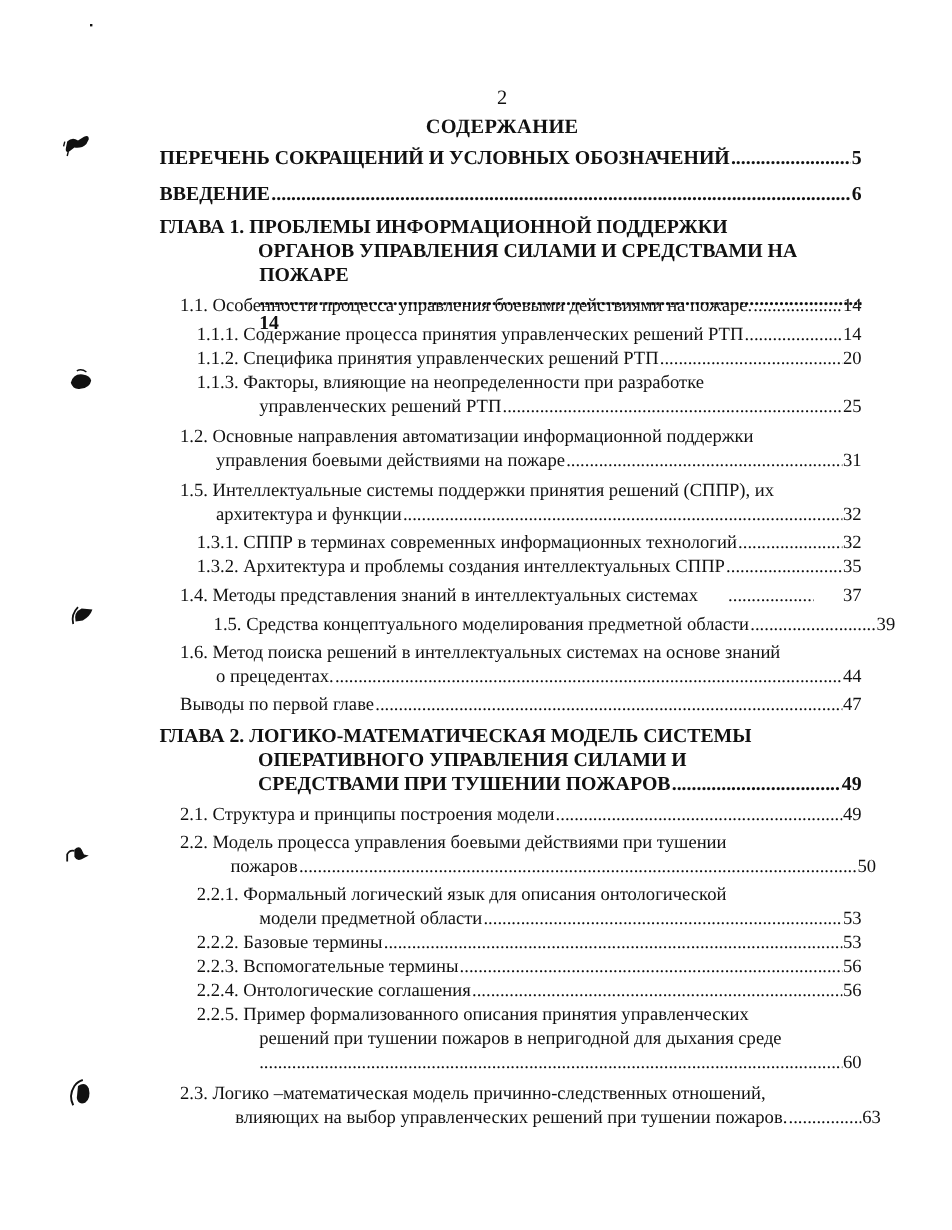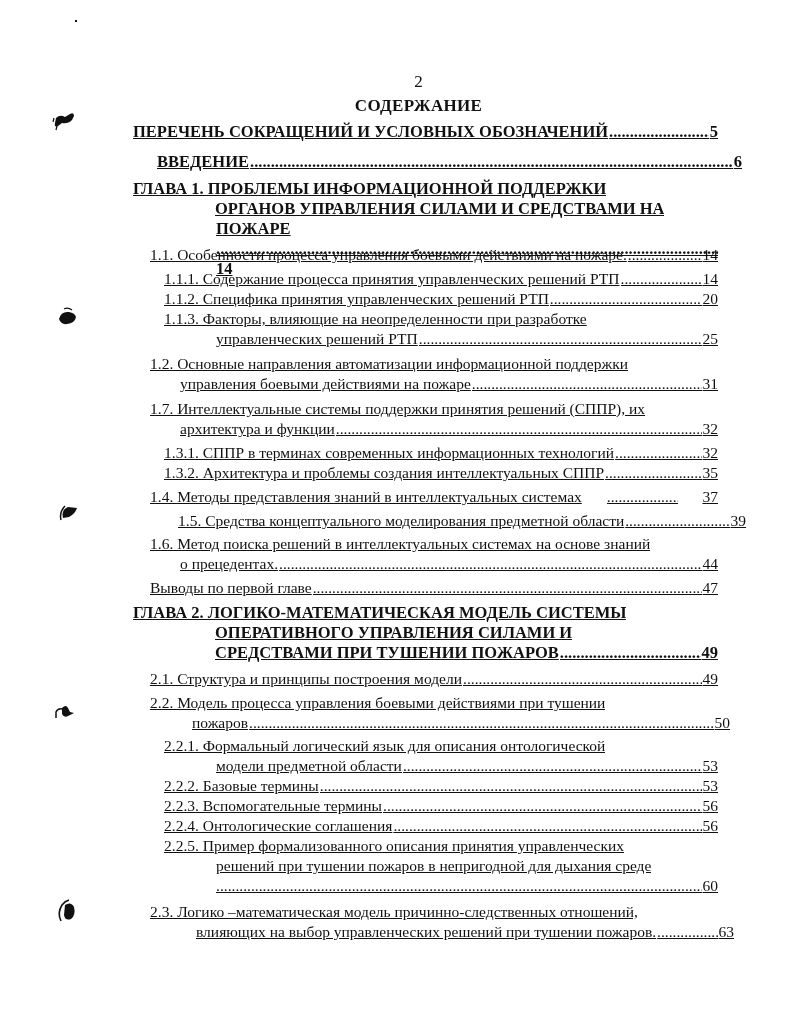--- a/index.html
+++ b/index.html
@@ -11,21 +11,21 @@
     position: absolute; top: 72px; left: 0; width: 793px; text-align: center;
     font-size: 17px; left: 22px;
   }
   .toc-title {
     position: absolute; top: 96px; left: 22px; width: 793px; text-align: center;
     font-size: 17px; font-weight: bold; letter-spacing: 0.3px;
   }
   .toc { position: absolute; left: 0; top: 0; width: 793px; }
   .line {
     position: absolute; white-space: nowrap; overflow: hidden;
-    display: flex; align-items: baseline; text-decoration: underline;
+    display: flex; align-items: baseline;
   }
   .line .txt { flex: 0 0 auto; }
   .line .dots {
     flex: 1 1 auto; overflow: hidden; white-space: nowrap; margin: 0 1px;
   }
   .line .dots::after {
     content: "..............................................................................................................................................................................................................................";
   }
   .line .pg { flex: 0 0 auto; }
   .bold { font-weight: bold; font-size: 16.5px; }
@@ -40,21 +40,21 @@
 <div class="toc-title">СОДЕРЖАНИЕ</div>
 
 <div class="toc">
 
   <div class="line bold" style="top:122px;left:133px;width:585px;">
     <span class="txt">ПЕРЕЧЕНЬ СОКРАЩЕНИЙ И УСЛОВНЫХ ОБОЗНАЧЕНИЙ</span>
       <span class="dots"></span>
       <span class="pg">5</span>
   </div>
 
-  <div class="line bold" style="top:152px;left:133px;width:585px;margin-left:24px;">
+  <div class="line bold" style="top:152px;left:133px;width:585px;">
     <span class="txt">ВВЕДЕНИЕ</span>
       <span class="dots"></span>
       <span class="pg">6</span>
   </div>
 
   <div class="line bold" style="top:179px;left:133px;justify-content:flex-end;">
     <span class="txt">ГЛАВА 1. ПРОБЛЕМЫ ИНФОРМАЦИОННОЙ ПОДДЕРЖКИ</span>
   </div>
   <div class="line bold" style="top:199px;left:215px;">
     <span class="txt">ОРГАНОВ УПРАВЛЕНИЯ СИЛАМИ И СРЕДСТВАМИ НА</span>
@@ -92,21 +92,21 @@
   <div class="line reg" style="top:355px;left:150px;">
     <span class="txt">1.2. Основные направления автоматизации информационной поддержки</span>
   </div>
   <div class="line reg" style="top:375px;left:180px;width:538px;">
     <span class="txt">управления боевыми действиями на пожаре</span>
       <span class="dots"></span>
       <span class="pg">31</span>
   </div>
 
   <div class="line reg" style="top:400px;left:150px;">
-    <span class="txt">1.7. Интеллектуальные системы поддержки принятия решений (СППР), их</span>
+    <span class="txt">1.5. Интеллектуальные системы поддержки принятия решений (СППР), их</span>
   </div>
   <div class="line reg" style="top:420px;left:180px;width:538px;">
     <span class="txt">архитектура и функции</span>
       <span class="dots"></span>
       <span class="pg">32</span>
   </div>
   <div class="line reg" style="top:444px;left:164px;width:554px;">
     <span class="txt">1.3.1. СППР в терминах современных информационных технологий</span>
       <span class="dots"></span>
       <span class="pg">32</span>

